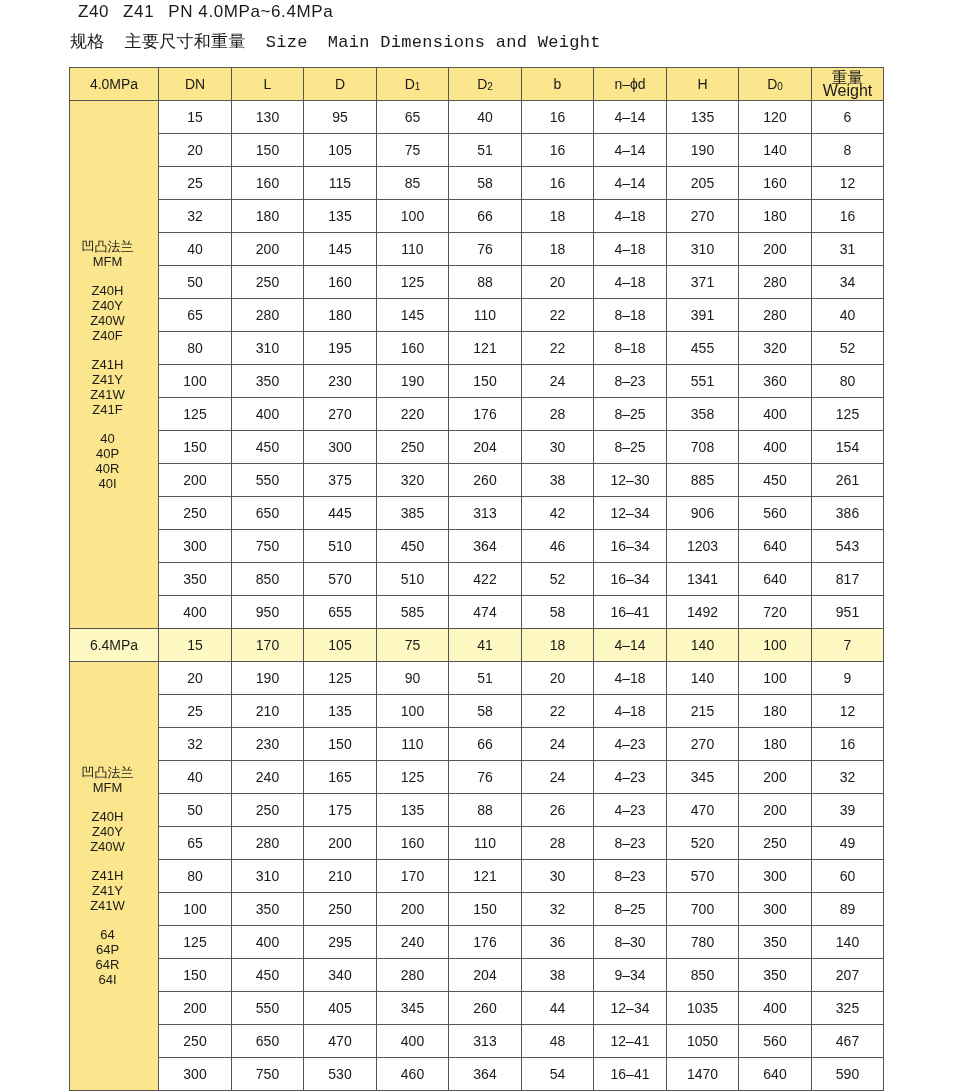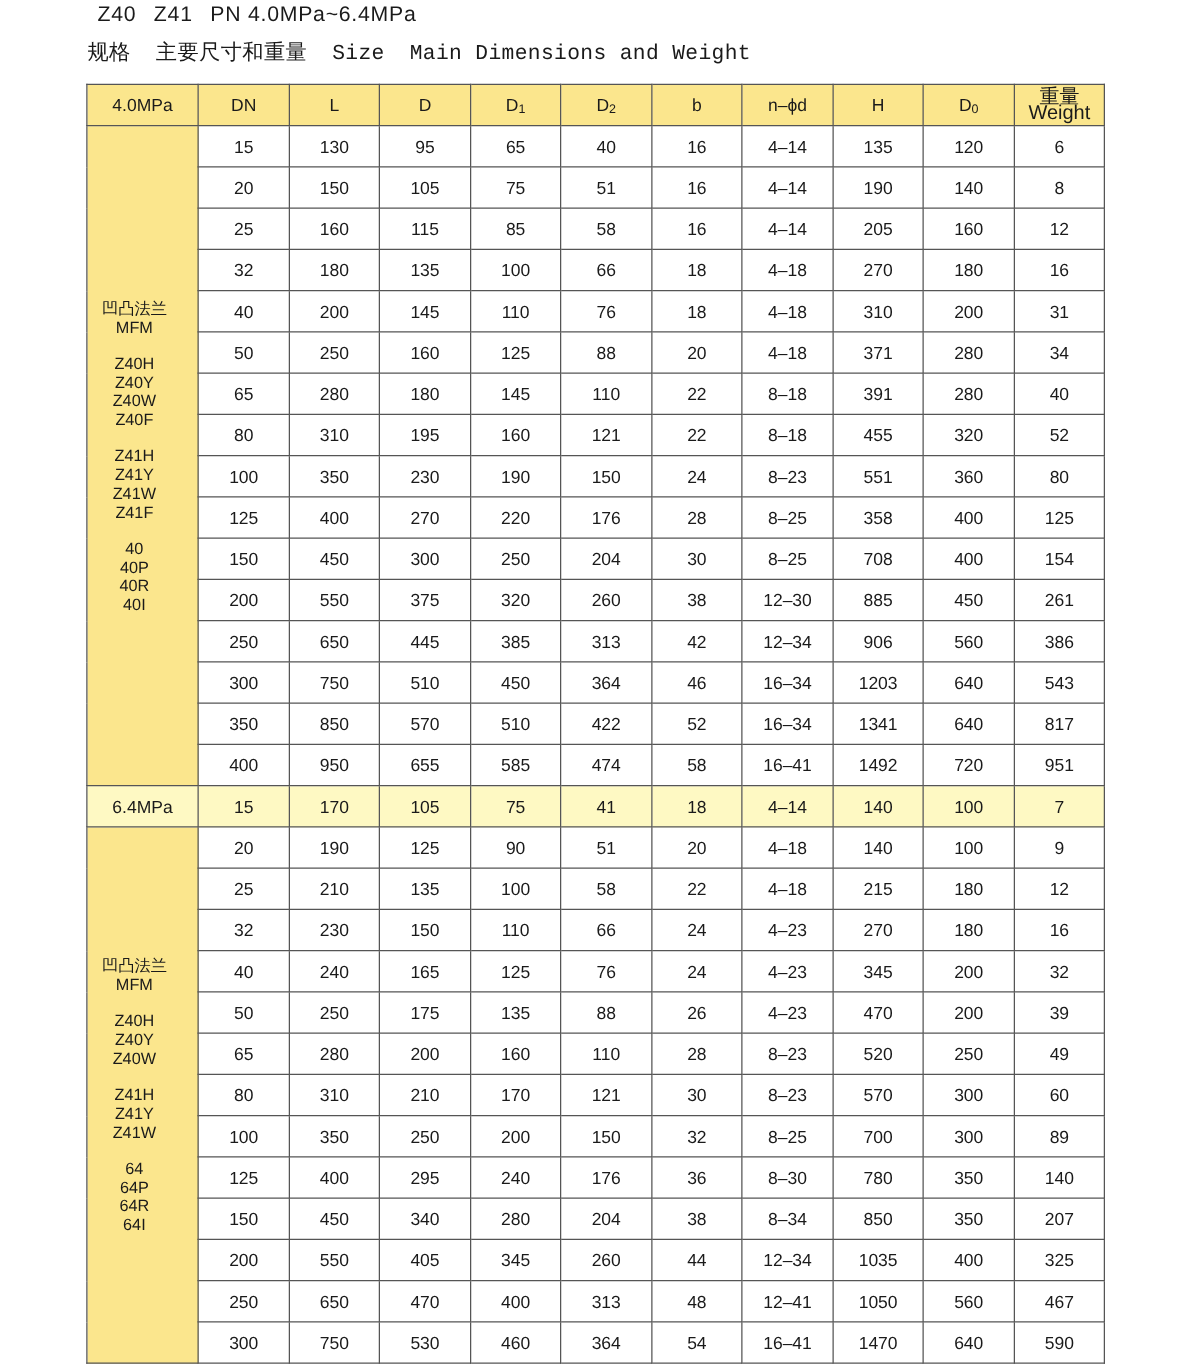--- a/index.html
+++ b/index.html
@@ -421,21 +421,21 @@
         <td class="w">350</td>
         <td class="w">140</td>
       </tr>
       <tr>
         <td class="w">150</td>
         <td class="w">450</td>
         <td class="w">340</td>
         <td class="w">280</td>
         <td class="w">204</td>
         <td class="w">38</td>
-        <td class="w">8–34</td>
+        <td class="w">9–34</td>
         <td class="w">850</td>
         <td class="w">350</td>
         <td class="w">207</td>
       </tr>
       <tr>
         <td class="w">200</td>
         <td class="w">550</td>
         <td class="w">405</td>
         <td class="w">345</td>
         <td class="w">260</td>

